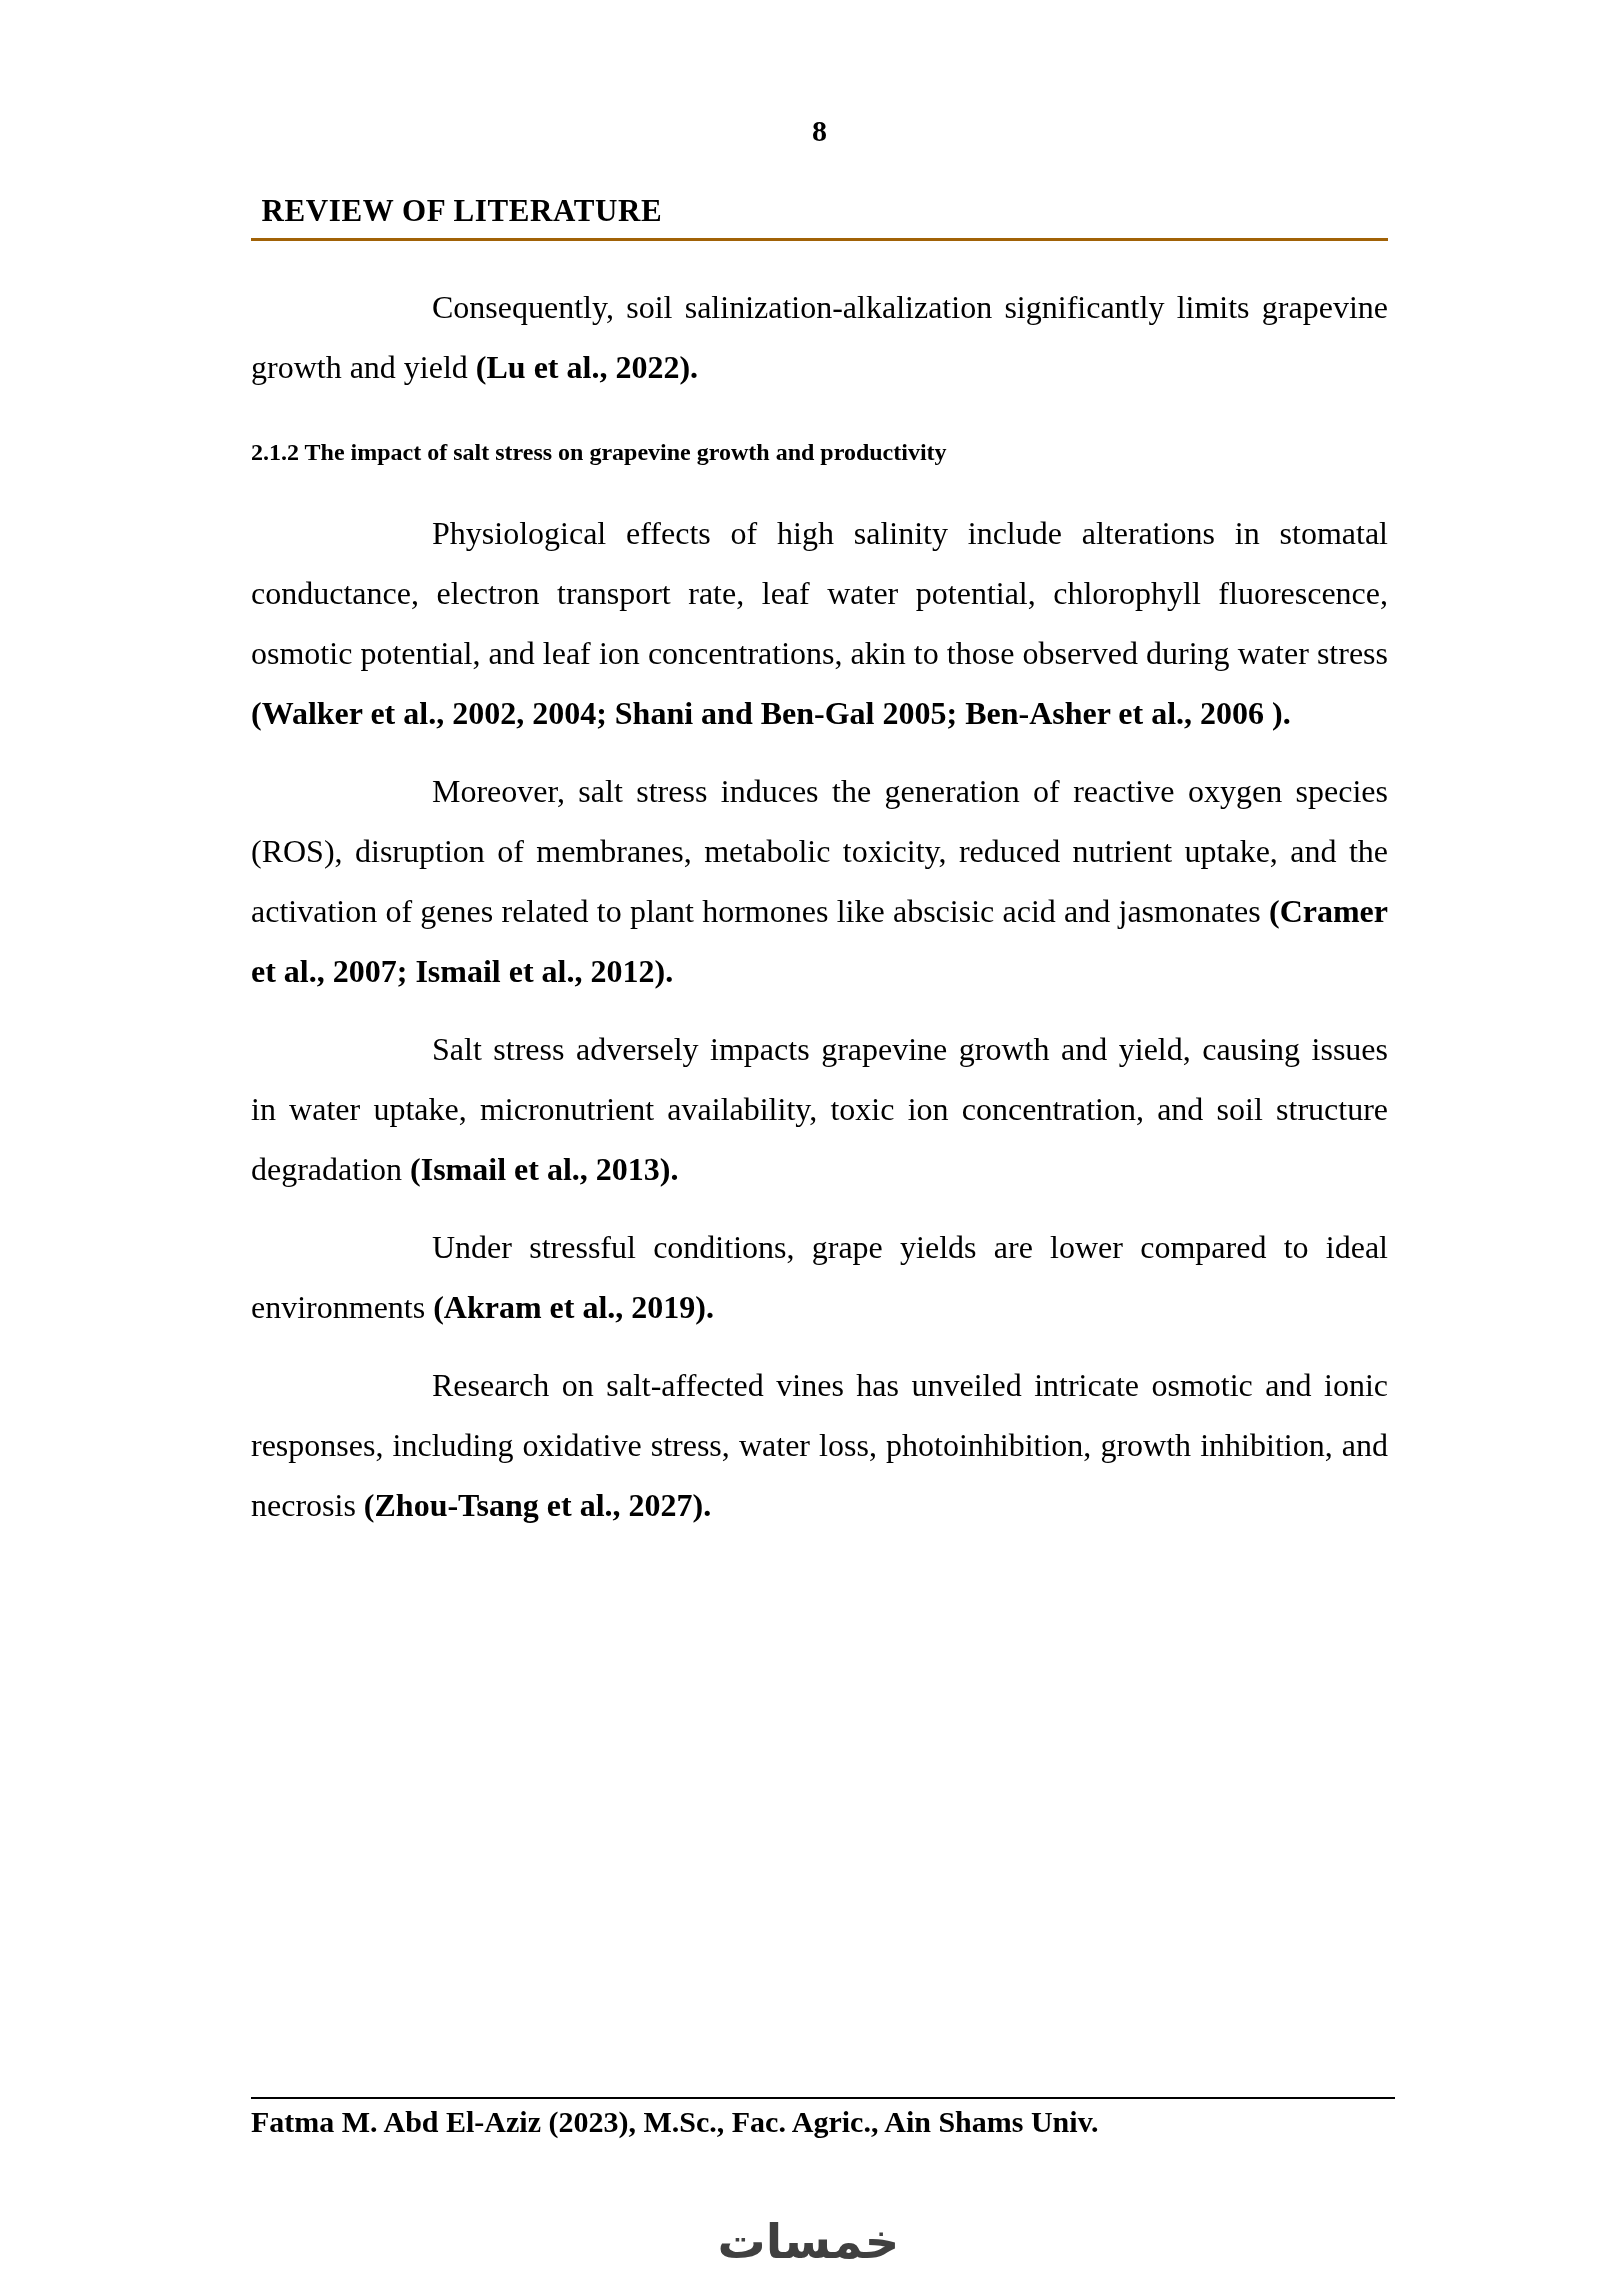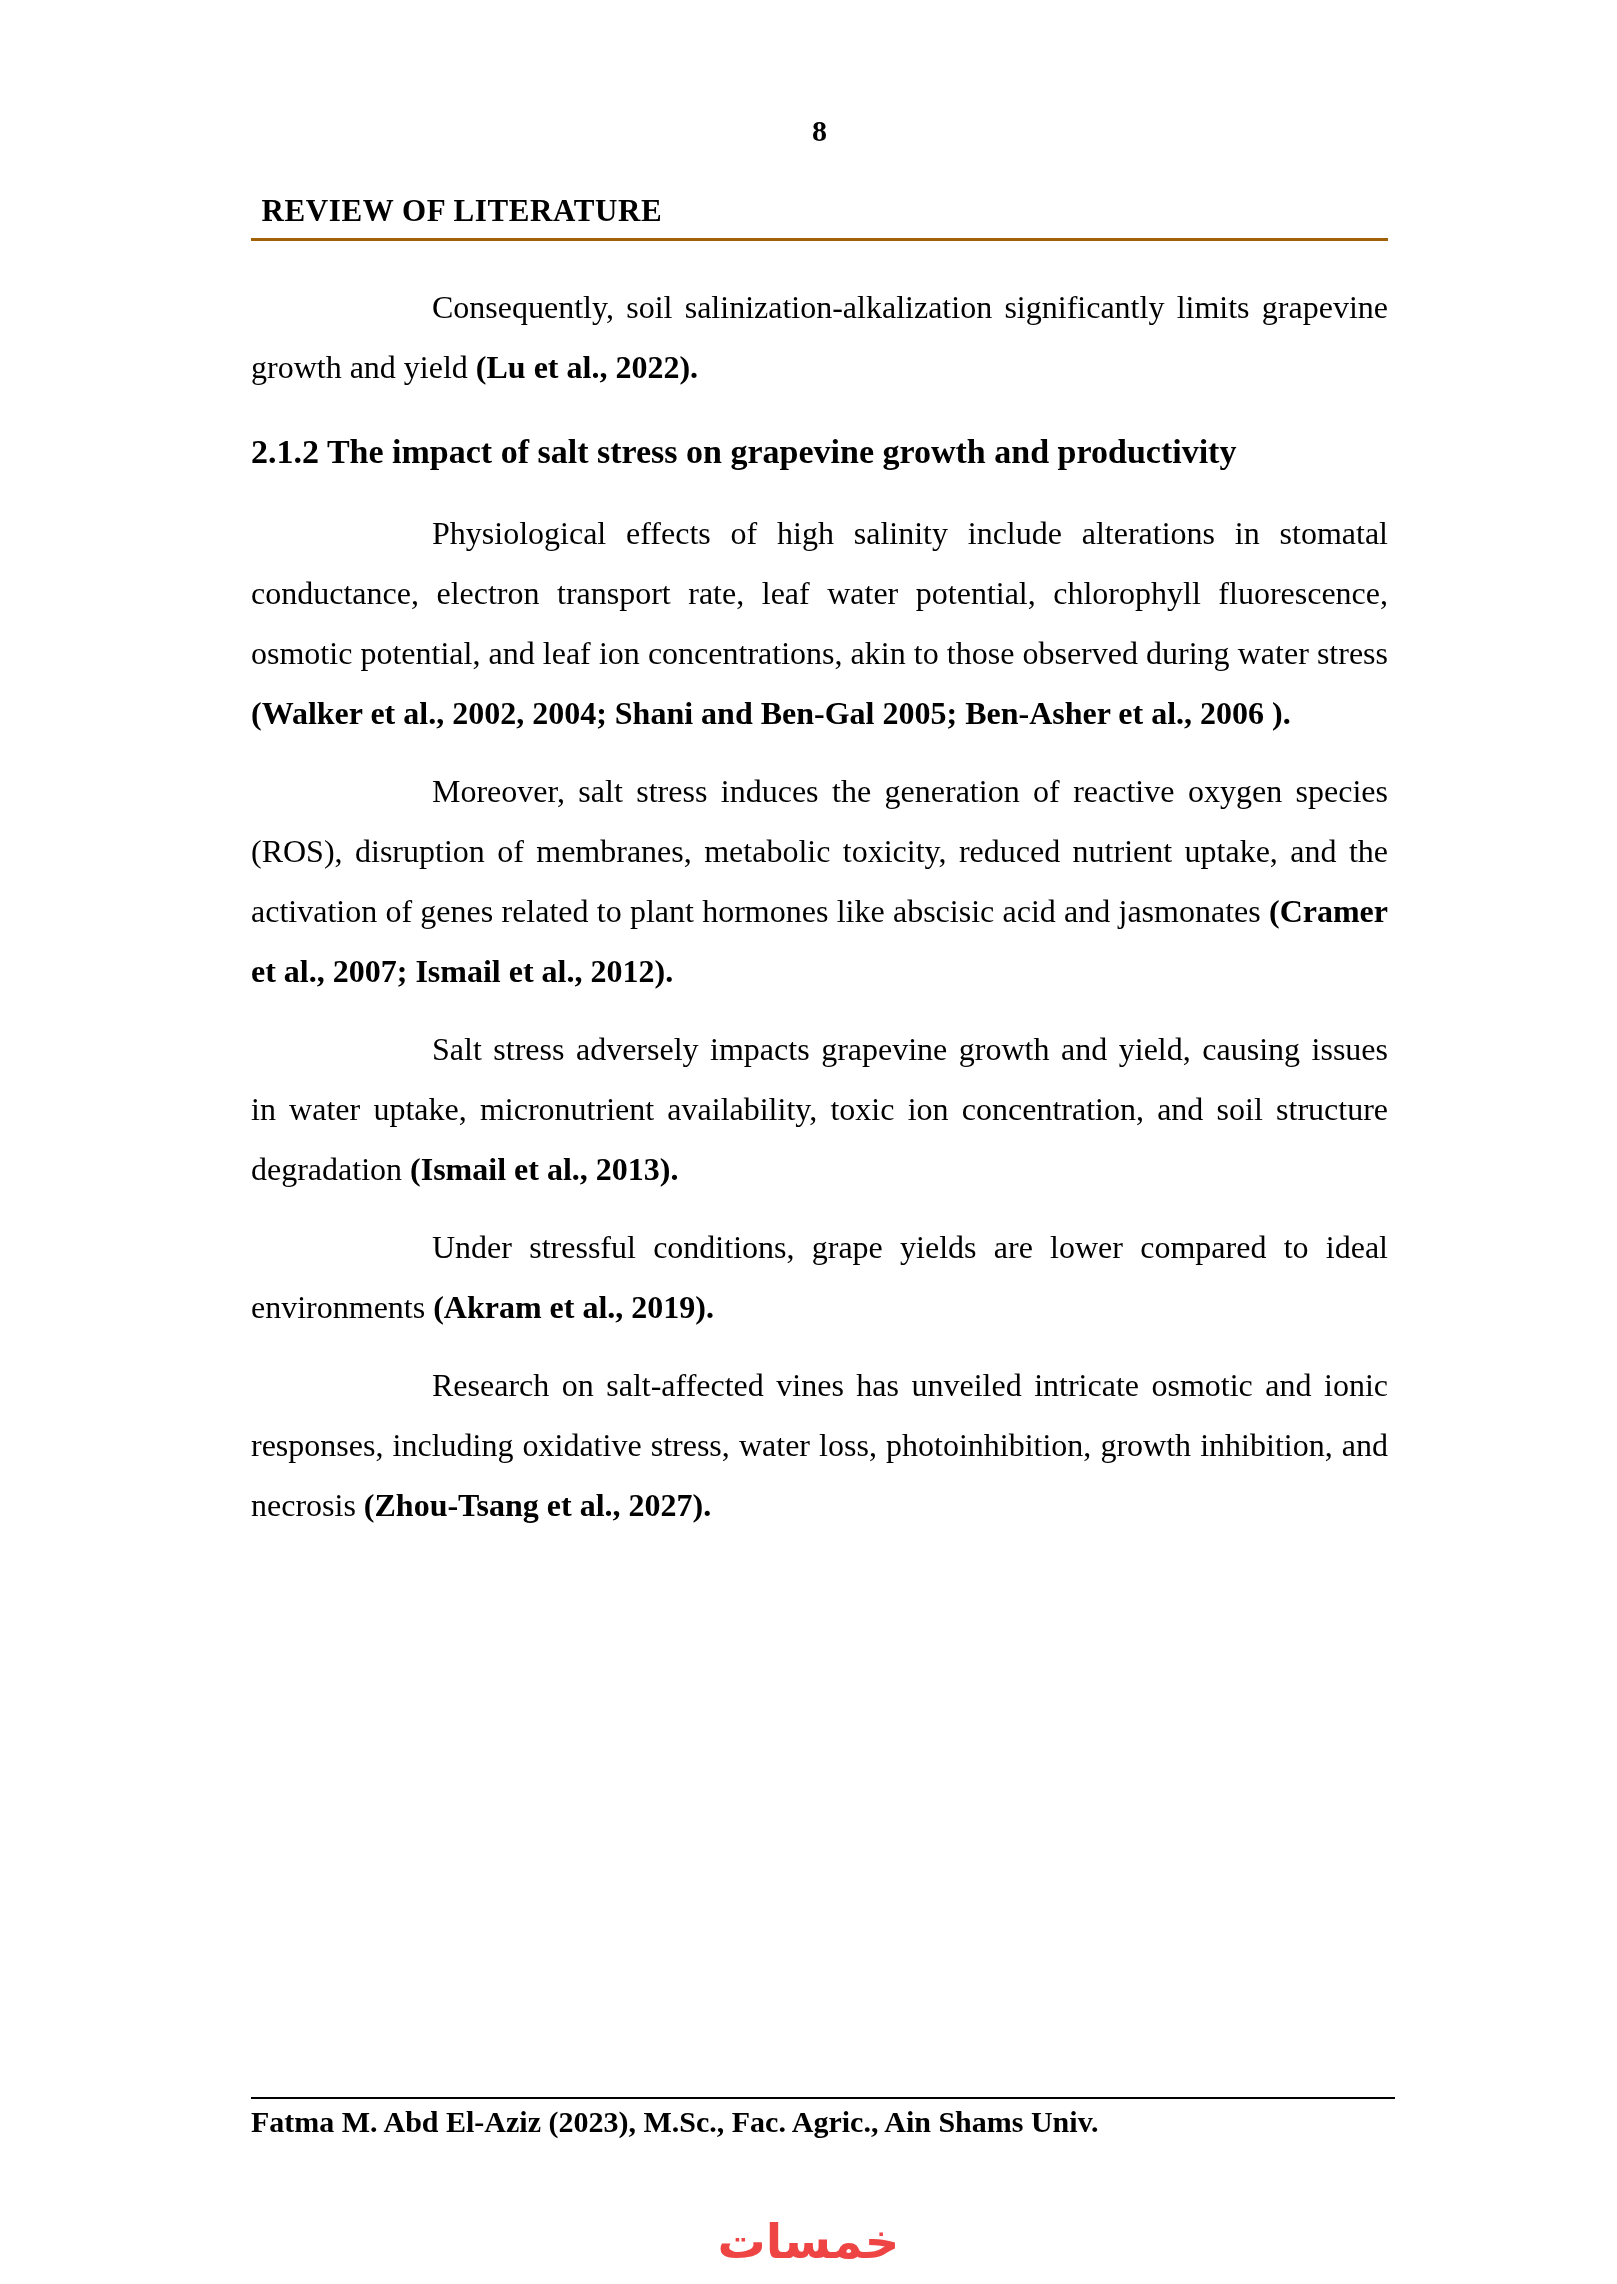--- a/index.html
+++ b/index.html
@@ -42,21 +42,21 @@
   .para {
     margin: 0 0 18px 0;
     text-align: justify;
     text-indent: 181px;
   }
   .para b {
     font-weight: bold;
   }
   .subheading {
     margin: 25.6px 0 21px 0;
-    font-size: 34px;
+    font-size: 24px;
     font-weight: bold;
     line-height: 60px;
     text-indent: 0;
     text-align: left;
   }
   sup.na-sup {
     font-size: 21px;
     line-height: 0;
     vertical-align: super;
   }
@@ -70,21 +70,21 @@
     font-weight: bold;
     font-size: 30px;
     line-height: 39px;
   }
   .watermark {
     position: absolute;
     left: 0;
     right: 0;
     top: 2213px;
     text-align: center;
-    color: #ef4444;
+    color: #404040;
     font-size: 48px;
     font-weight: bold;
     font-family: "DejaVu Sans", sans-serif;
     letter-spacing: 1.5px;
   }
 </style>
 </head>
 <body>
 
 <div class="page">

